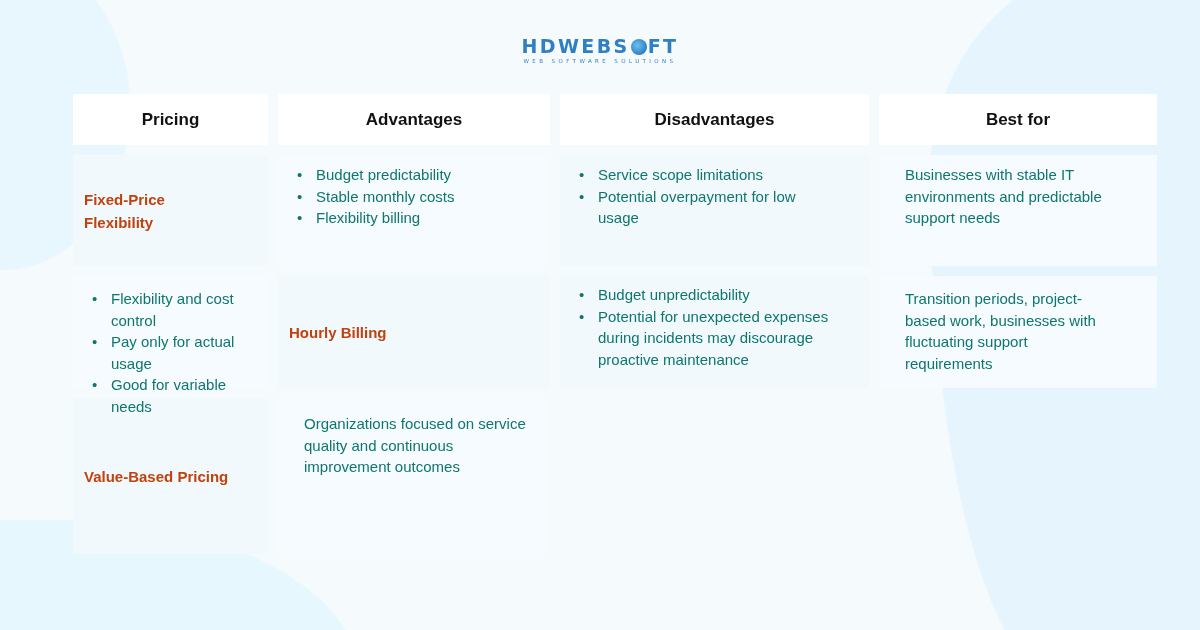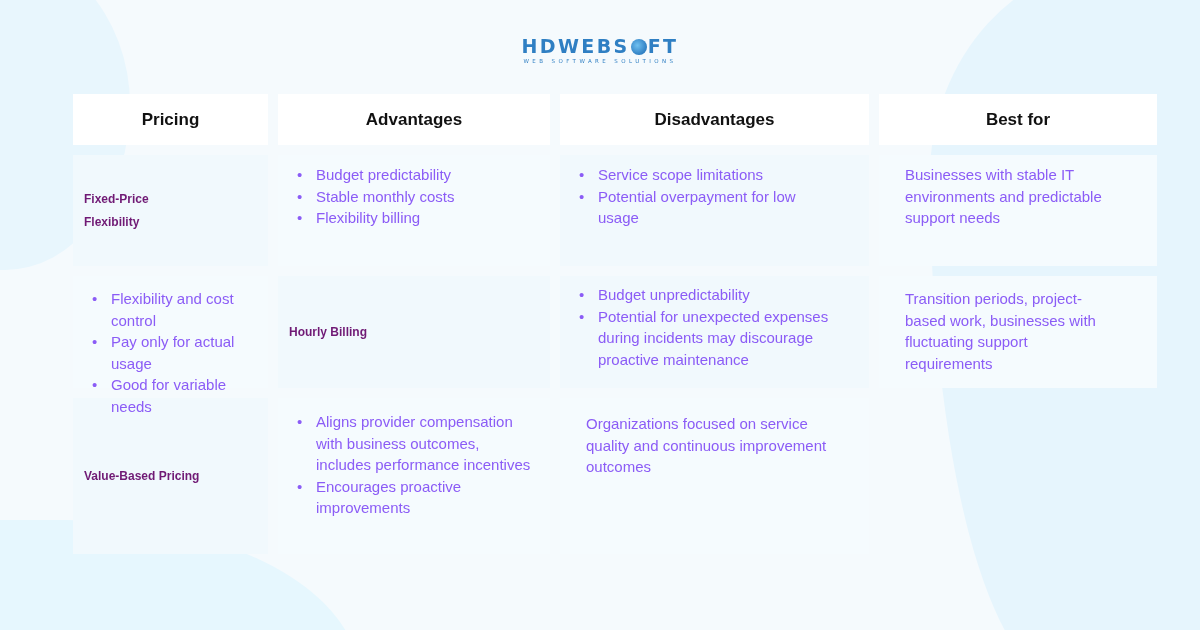--- a/index.html
+++ b/index.html
@@ -51,31 +51,31 @@
       position: absolute; left: 73px; top: 94px; width: 1054px;
       z-index: 2;
       display: grid;
       grid-template-columns: 195px 272px 309px 278px;
       grid-template-rows: 51px 111px 112px 156px;
       gap: 10px;
       background: transparent;
     }
     .cell {
       background: #f1f9fd;
-      font-size: 15px; line-height: 21.5px; color: #8b5cf6;
+      font-size: 15px; line-height: 21.5px; color: #0f766e;
     }
     .cell.alt { background: #f5fbfe; }
     .hdr {
       background: #ffffff;
       display: flex; align-items: center; justify-content: center;
       font-weight: bold; font-size: 17px; color: #111;
     }
     .rowhead {
       display: flex; align-items: center;
-      padding-left: 11px; font-weight: bold; font-size: 12px; color: #701a75;
+      padding-left: 11px; font-weight: bold; font-size: 15px; color: #c2410c;
       line-height: 23px;
     }
     .rowhead span { display: block; }
     ul.bullets { list-style: none; padding: 0; }
     ul.bullets li {
       position: relative; padding-left: 38px; padding-right: 8px;
     }
     ul.bullets li::before {
       content: "\2022"; position: absolute; left: 19px; top: 0;
       font-size: 15px;
@@ -138,20 +138,14 @@
     <ul class="bullets">
       <li>Budget unpredictability</li>
       <li>Potential for unexpected expenses during incidents may discourage proactive maintenance</li>
     </ul>
   </div>
   <div class="cell alt best" style="padding-top:12px;padding-right:40px">Transition periods, project-based work, businesses with fluctuating support requirements</div>
 
   <div class="cell rowhead">
     <span>Value-Based Pricing</span>
   </div>
-  <div class="cell alt adv" style="padding-top:13px">
-    <ul class="bullets">
-      <li style="padding-right:14px">Aligns provider compensation with business outcomes, includes performance incentives</li>
-      <li style="padding-right:60px">Encourages proactive improvements</li>
-    </ul>
-  </div>
   <div class="cell alt best" style="padding-top:15px;">Organizations focused on service quality and continuous improvement outcomes</div>
 </div>
 
 </body></html>

